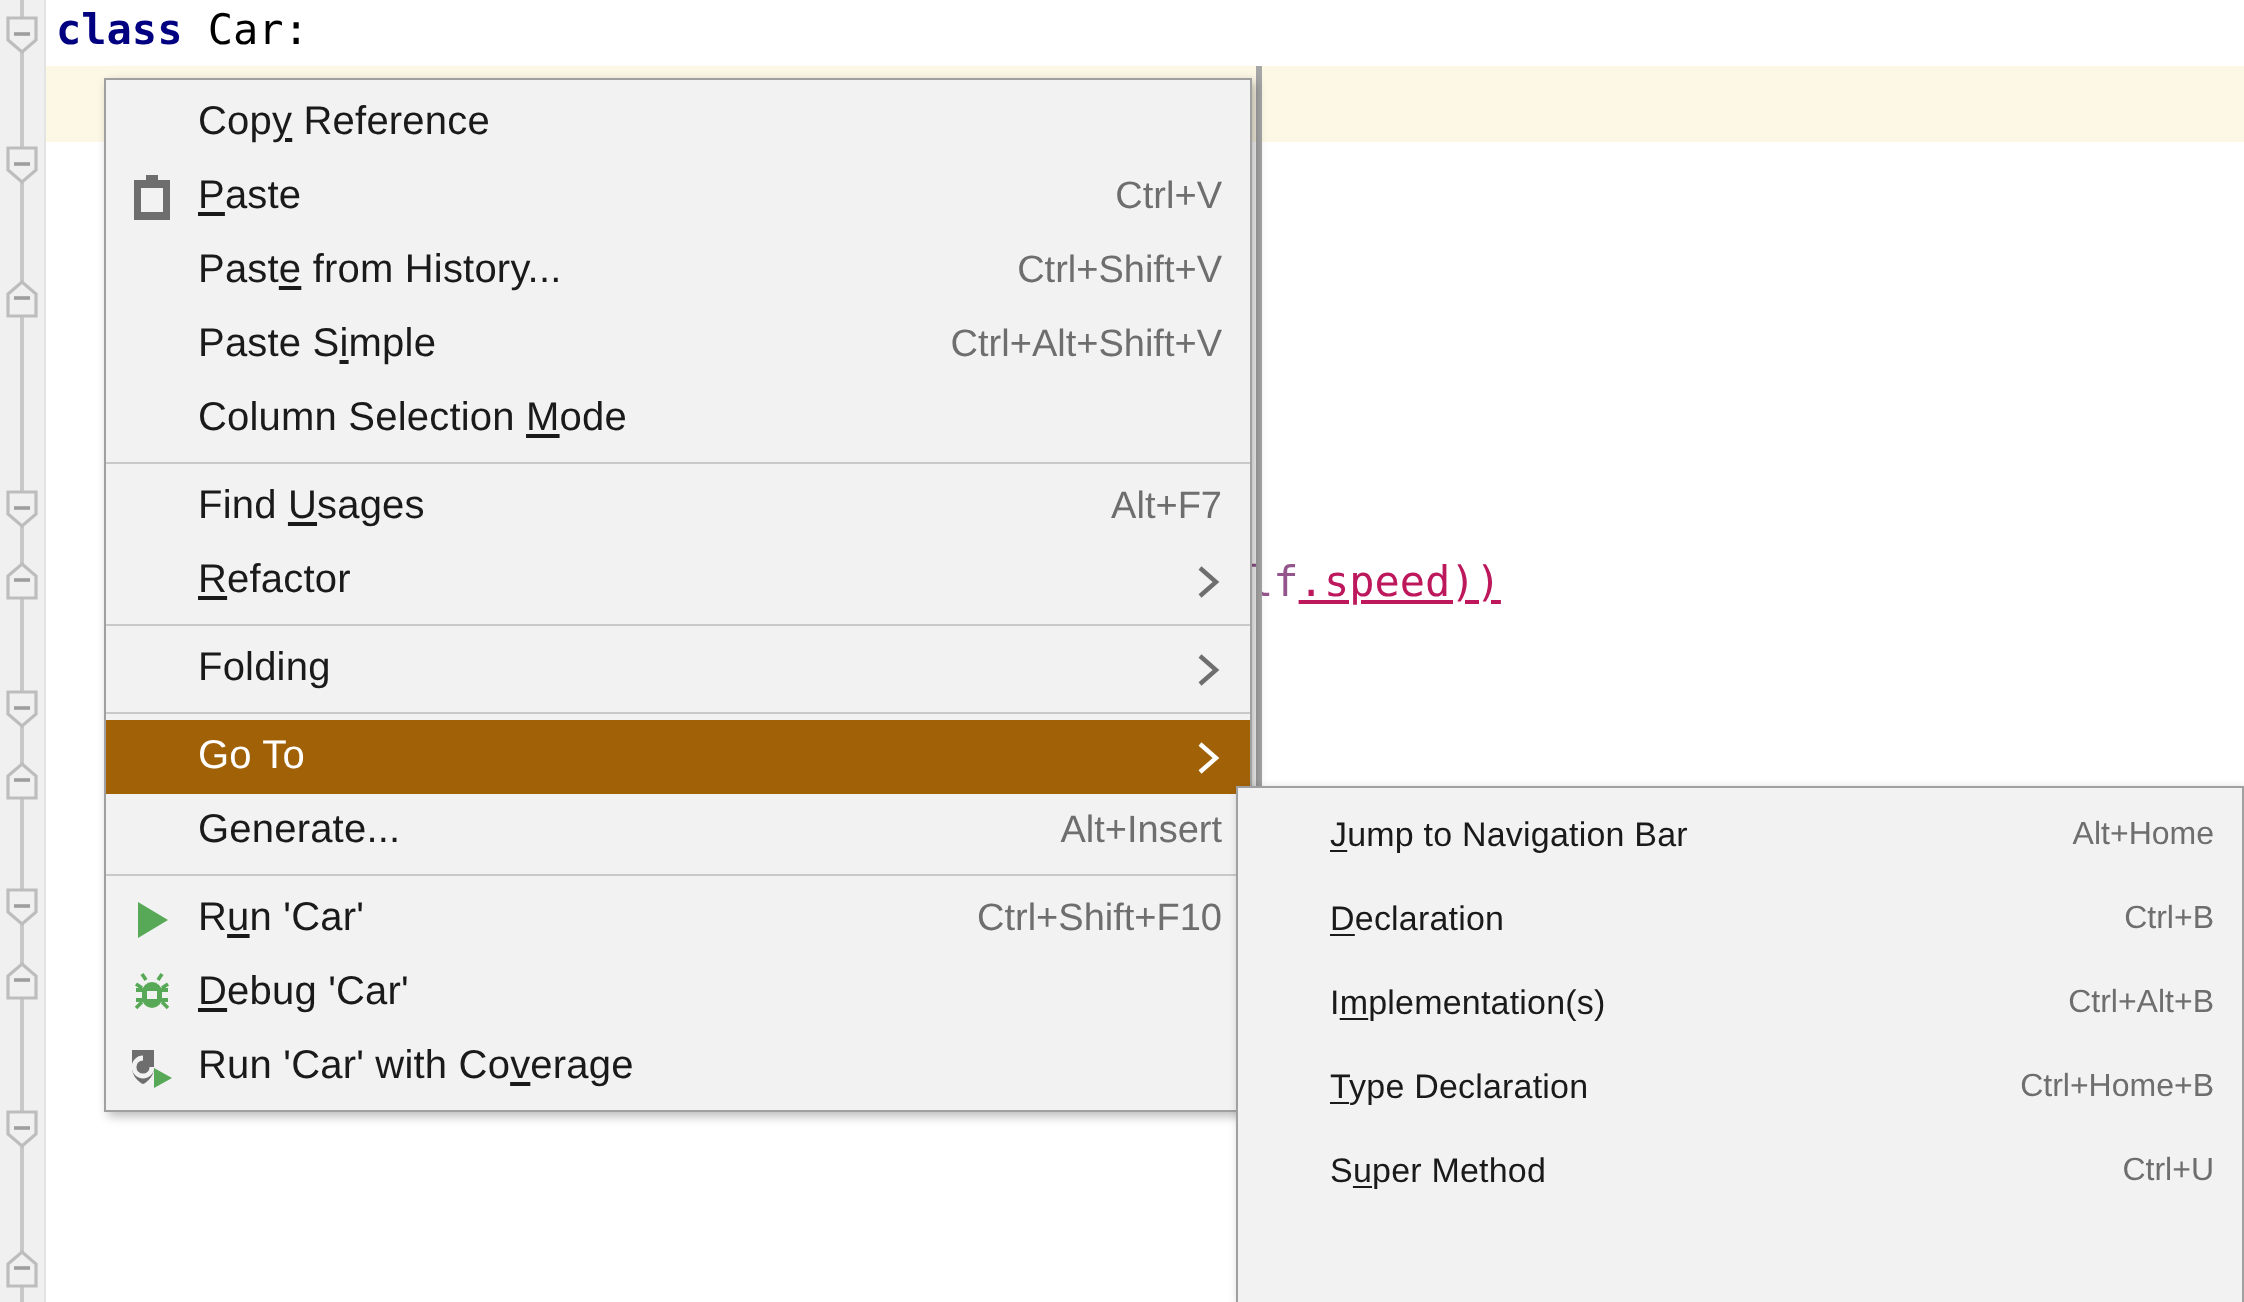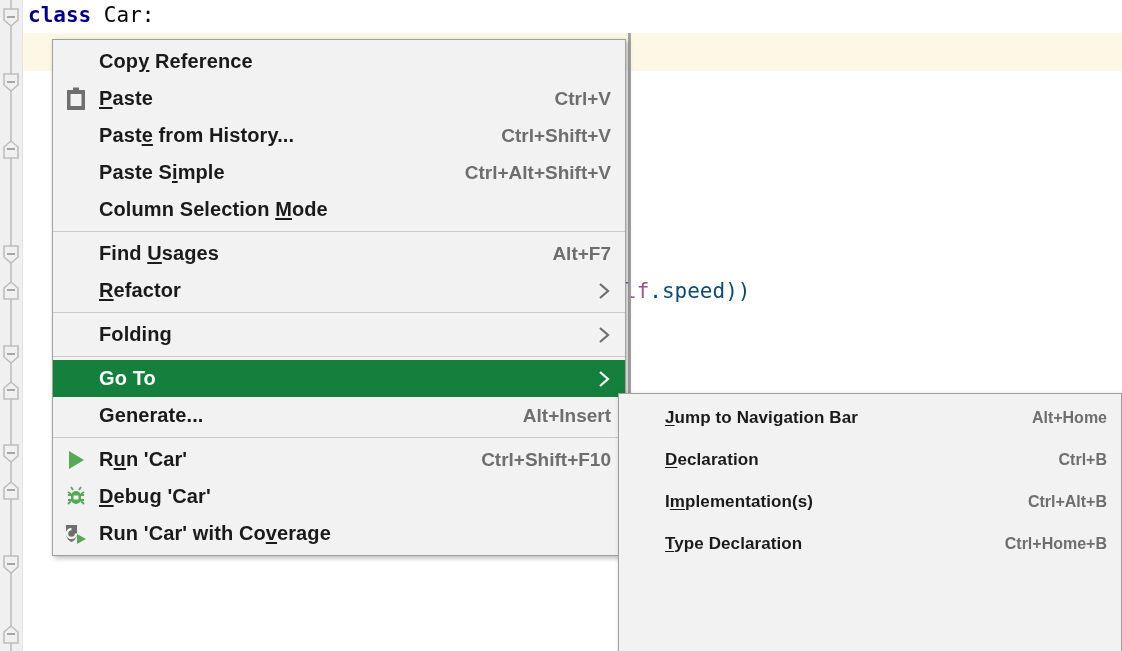--- a/index.html
+++ b/index.html
@@ -68,21 +68,21 @@
     left: 28px;
     font-family: "DejaVu Sans Mono", "Liberation Mono", monospace;
     font-size: 21px;
     white-space: pre;
     line-height: 38px;
   }
   .code-line.l1 { top: -4px; }
   .code-line.l2 { top: 272px; left: 624px; }
   .kw { color: #000080; font-weight: bold; }
   .ident { color: #000000; }
-  .punct { color: #0c4a6e; }
+  .punct { color: #be185d; text-decoration: underline; }
   .selfref { color: #94558d; }
 
   .editor-divider {
     position: absolute;
     left: 628px;
     top: 33px;
     width: 3px;
     height: 360px;
     background: #a6a6a6;
   }
@@ -111,24 +111,23 @@
 
   .menu-item {
     position: relative;
     display: flex;
     align-items: center;
     height: 37px;
     padding: 0 14px 0 0;
     box-sizing: border-box;
     cursor: default;
     white-space: nowrap;
-    font-weight: bold;
   }
   .menu-item.selected {
-    background: #15803d;
+    background: #a16207;
   }
   .menu-item.selected .mi-label,
   .menu-item.selected .mi-accel {
     color: #ffffff;
   }
 
   .mi-icon {
     width: 46px;
     min-width: 46px;
     display: flex;
@@ -383,15 +382,20 @@
       <div class="menu-item">
         <span class="mi-icon"></span>
         <span class="mi-label">I<u>m</u>plementation(s)</span>
         <span class="mi-accel">Ctrl+Alt+B</span>
       </div>
       <div class="menu-item">
         <span class="mi-icon"></span>
         <span class="mi-label"><u>T</u>ype Declaration</span>
         <span class="mi-accel">Ctrl+Home+B</span>
       </div>
+      <div class="menu-item">
+        <span class="mi-icon"></span>
+        <span class="mi-label">S<u>u</u>per Method</span>
+        <span class="mi-accel">Ctrl+U</span>
+      </div>
     </div>
 
 </div>
 
 </body></html>

